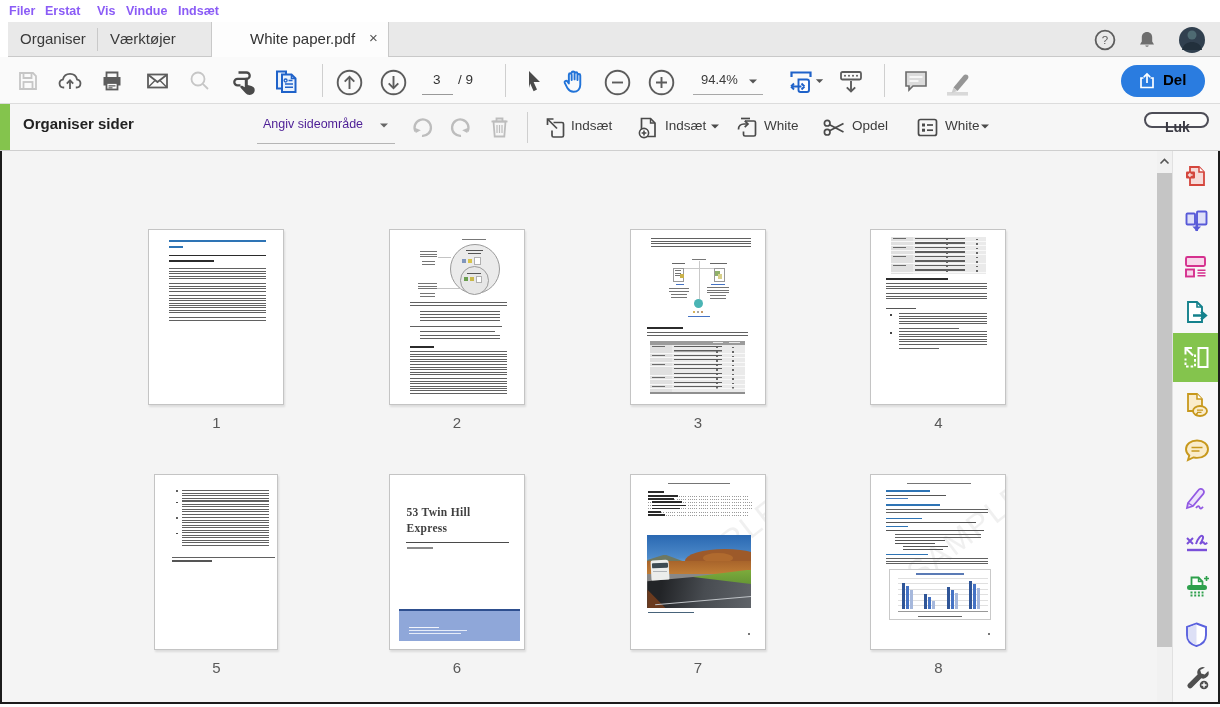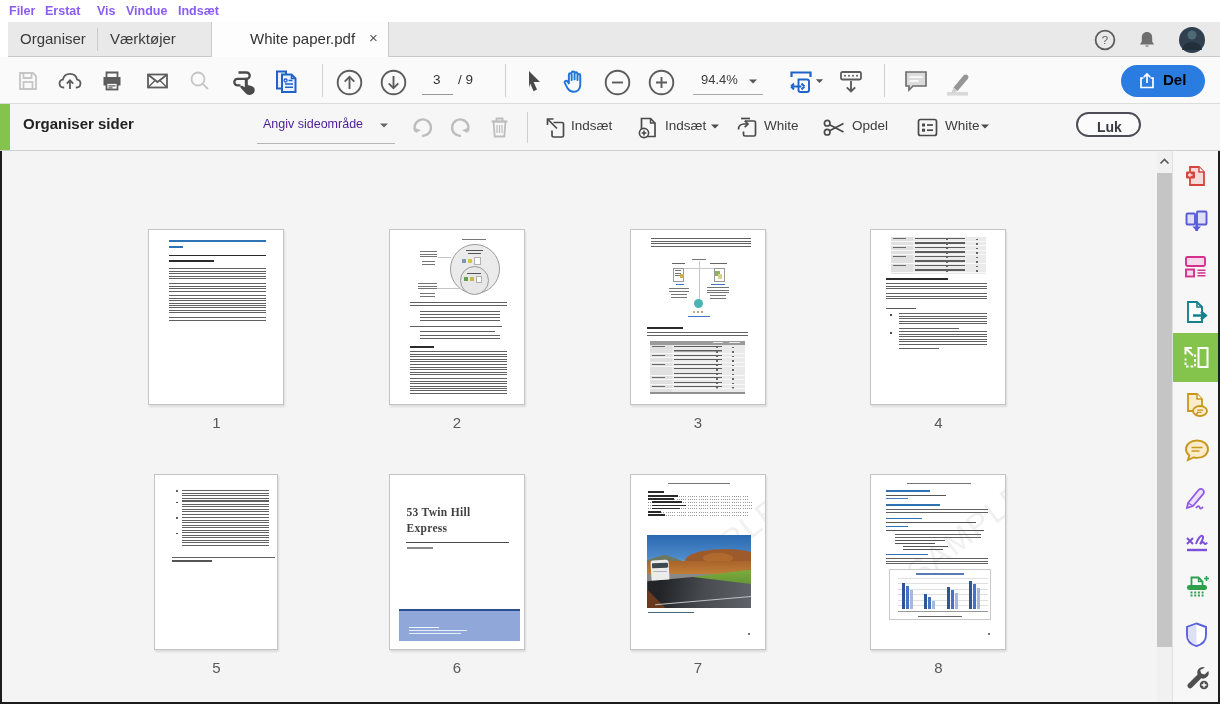--- a/index.html
+++ b/index.html
@@ -274,21 +274,21 @@
         <rect x="6" y="7.5" width="3" height="3" fill="#4a4a4a"></rect>
         <path d="M11 9h6" stroke="#4a4a4a" stroke-width="1.7"></path>
         <rect x="6" y="12.7" width="3" height="3" fill="#4a4a4a"></rect>
         <path d="M11 14.2h6" stroke="#4a4a4a" stroke-width="1.7"></path>
       </svg>
     <span style="position:absolute;left:945px;top:14px;font-size:13.5px;color:#3c3c3c">White</span>
     <svg class="abs" style="left:980px;top:19px" width="10" height="8" viewBox="0 0 10 8">
         <path d="M1 1.5l4 4 4-4z" fill="#4a4a4a"></path>
       </svg>
 
-    <div style="position:absolute;left:1076px;top:8px;width:65px;height:25px;background:#fbfbfb;border:2px solid #4d4d57;border-radius:16px;box-sizing:border-box;">
+    <div style="position:absolute;left:1144px;top:8px;width:65px;height:16px;background:#fbfbfb;border:2px solid #4d4d57;border-radius:16px;box-sizing:border-box;">
       <span style="position:absolute;left:19px;top:5px;font-size:14px;font-weight:bold;color:#3a3a44">Luk</span>
     </div>
   </div>
 
   <div id="canvas">
 
     <div class="page" style="left:148px;top:78px;width:136px;height:176px;">
       <div class="bh" style="left:20px;top:10px;width:97px;height:2.2px"></div>
       <div class="bh" style="left:20px;top:16px;width:14px;height:2.2px"></div>
       <div class="bl" style="left:20px;top:24.5px;width:97px"></div>

